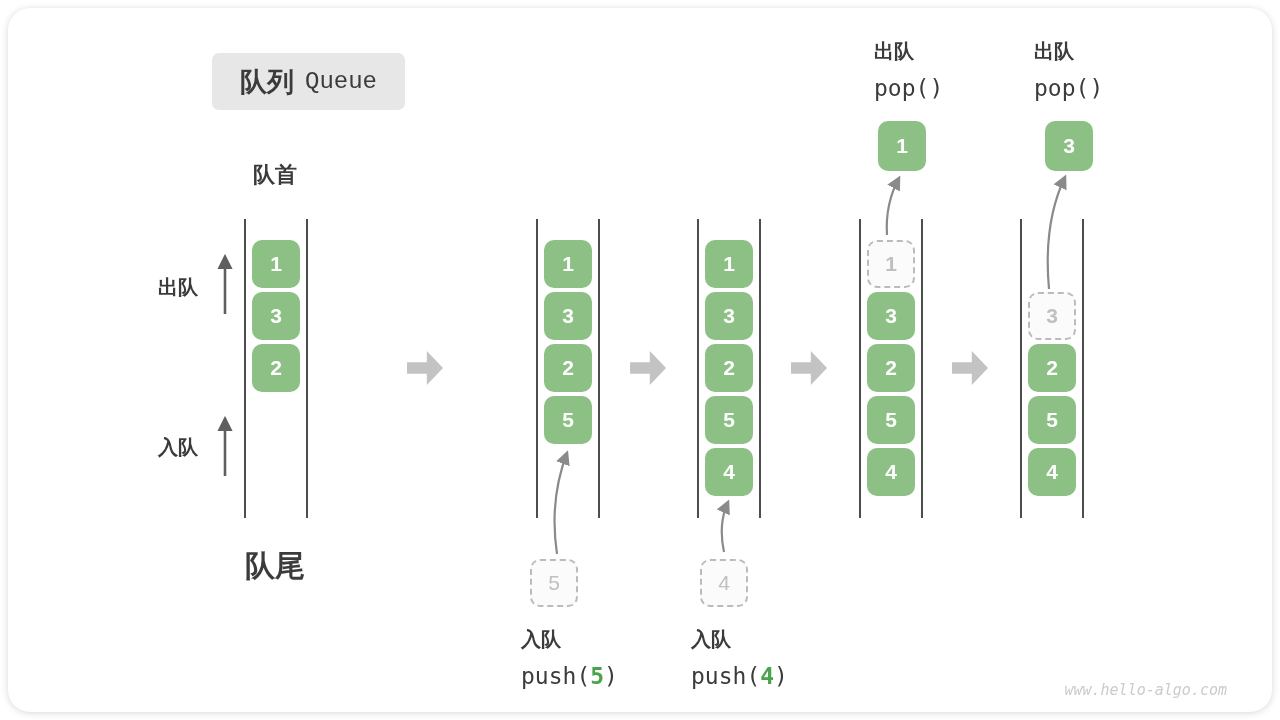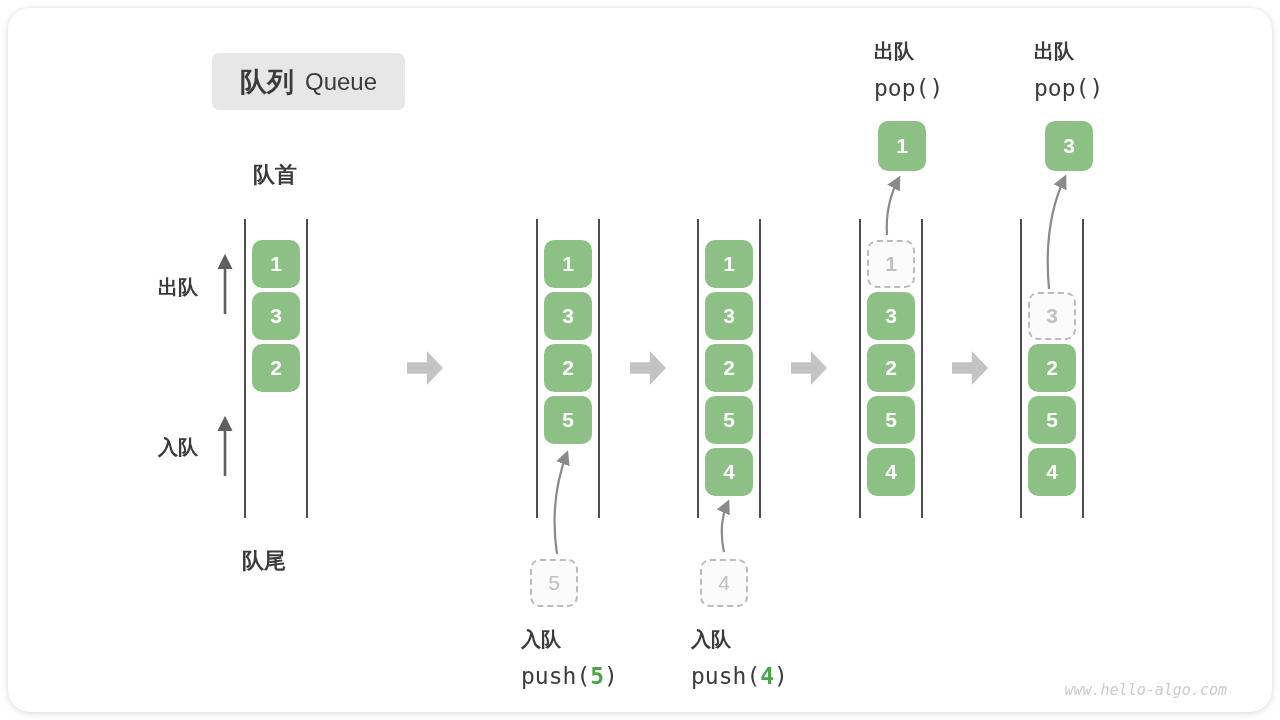--- a/index.html
+++ b/index.html
@@ -5,27 +5,27 @@
   html,body{margin:0;padding:0;width:1280px;height:720px;background:#ffffff;overflow:hidden;
     font-family:"Liberation Sans","DejaVu Sans",sans-serif;}
   .card{position:absolute;left:8px;top:8px;right:8px;bottom:8px;background:#ffffff;
     border-radius:22px;box-shadow:0 1px 7px rgba(0,0,0,0.16);}
   .abs{position:absolute;}
 
   
   .title-box{position:absolute;left:170px;top:45px;width:193px;height:57px;background:var(--title-bg);
     border-radius:7px;display:flex;align-items:center;justify-content:center;gap:11px;margin-left:34px;}
   .title-zh{font-size:27px;font-weight:bold;color:var(--ink);}
-  .title-en{font-size:24px;color:var(--ink);font-family:Liberation Sans, sans-serif;}
+  .title-en{font-size:24px;color:var(--ink);font-family:Liberation Mono, monospace;}
 
   
   .front-label{position:absolute;left:234px;top:152px;width:66px;text-align:center;
     font-size:22px;font-weight:bold;color:var(--ink);}
-  .rear-label{position:absolute;left:234px;top:538px;width:66px;
-    font-size:22px;font-weight:bold;color:var(--ink);}
+  .rear-label{position:absolute;left:234px;top:538px;width:66px;text-align:center;
+    font-size:30px;font-weight:bold;color:var(--ink);}
   .side-label{position:absolute;left:132px;width:76px;text-align:center;
     font-size:20px;font-weight:bold;color:var(--ink);}
   .side-label.dequeue{top:266px;}
   .side-label.enqueue{top:426px;}
 
   
   .wall{position:absolute;top:211px;height:299px;width:1.6px;background:var(--wall);}
   .cell{position:absolute;width:48px;height:48px;border-radius:10px;background:var(--green);
     color:#ffffff;font-size:21px;font-weight:bold;display:flex;align-items:center;justify-content:center;}
   .cell.dashed{background:#fbfbfb;border:2px dashed var(--dash-border);color:var(--dash-text);

